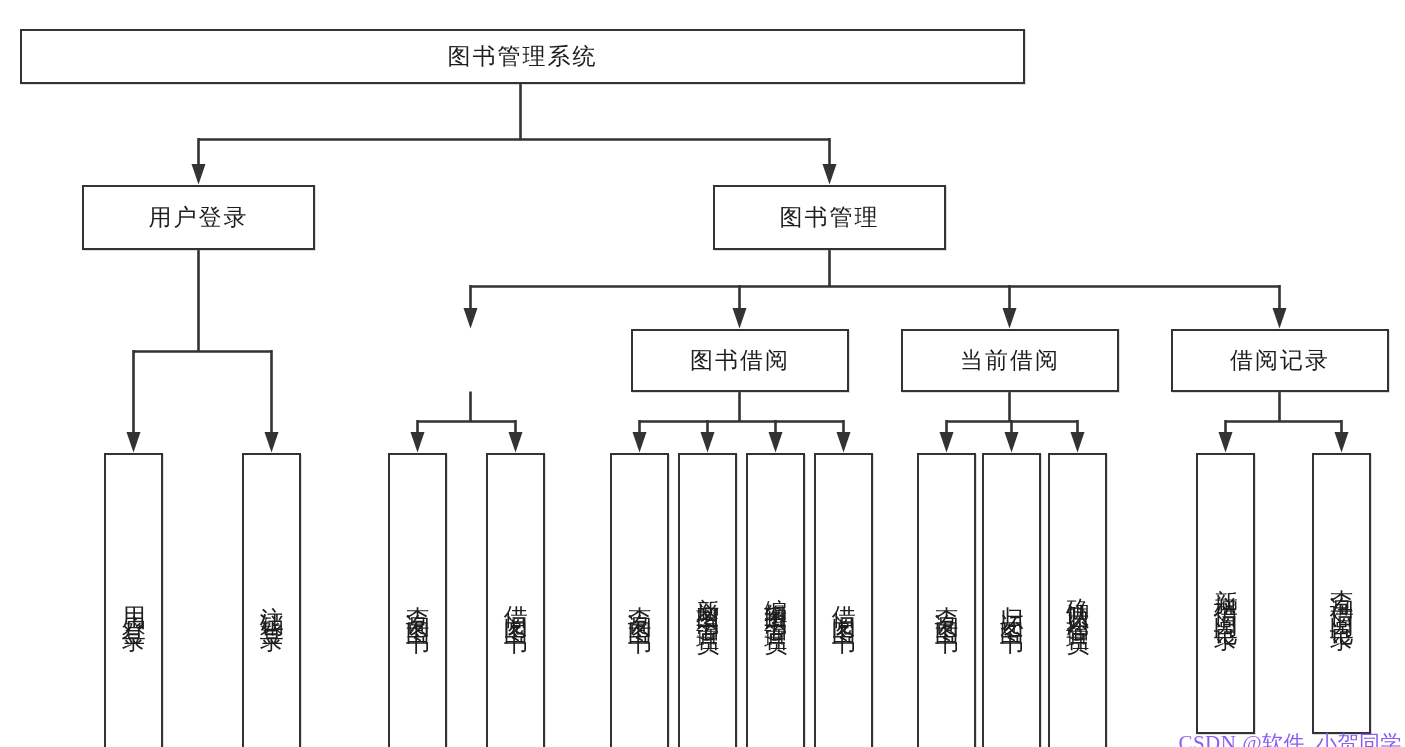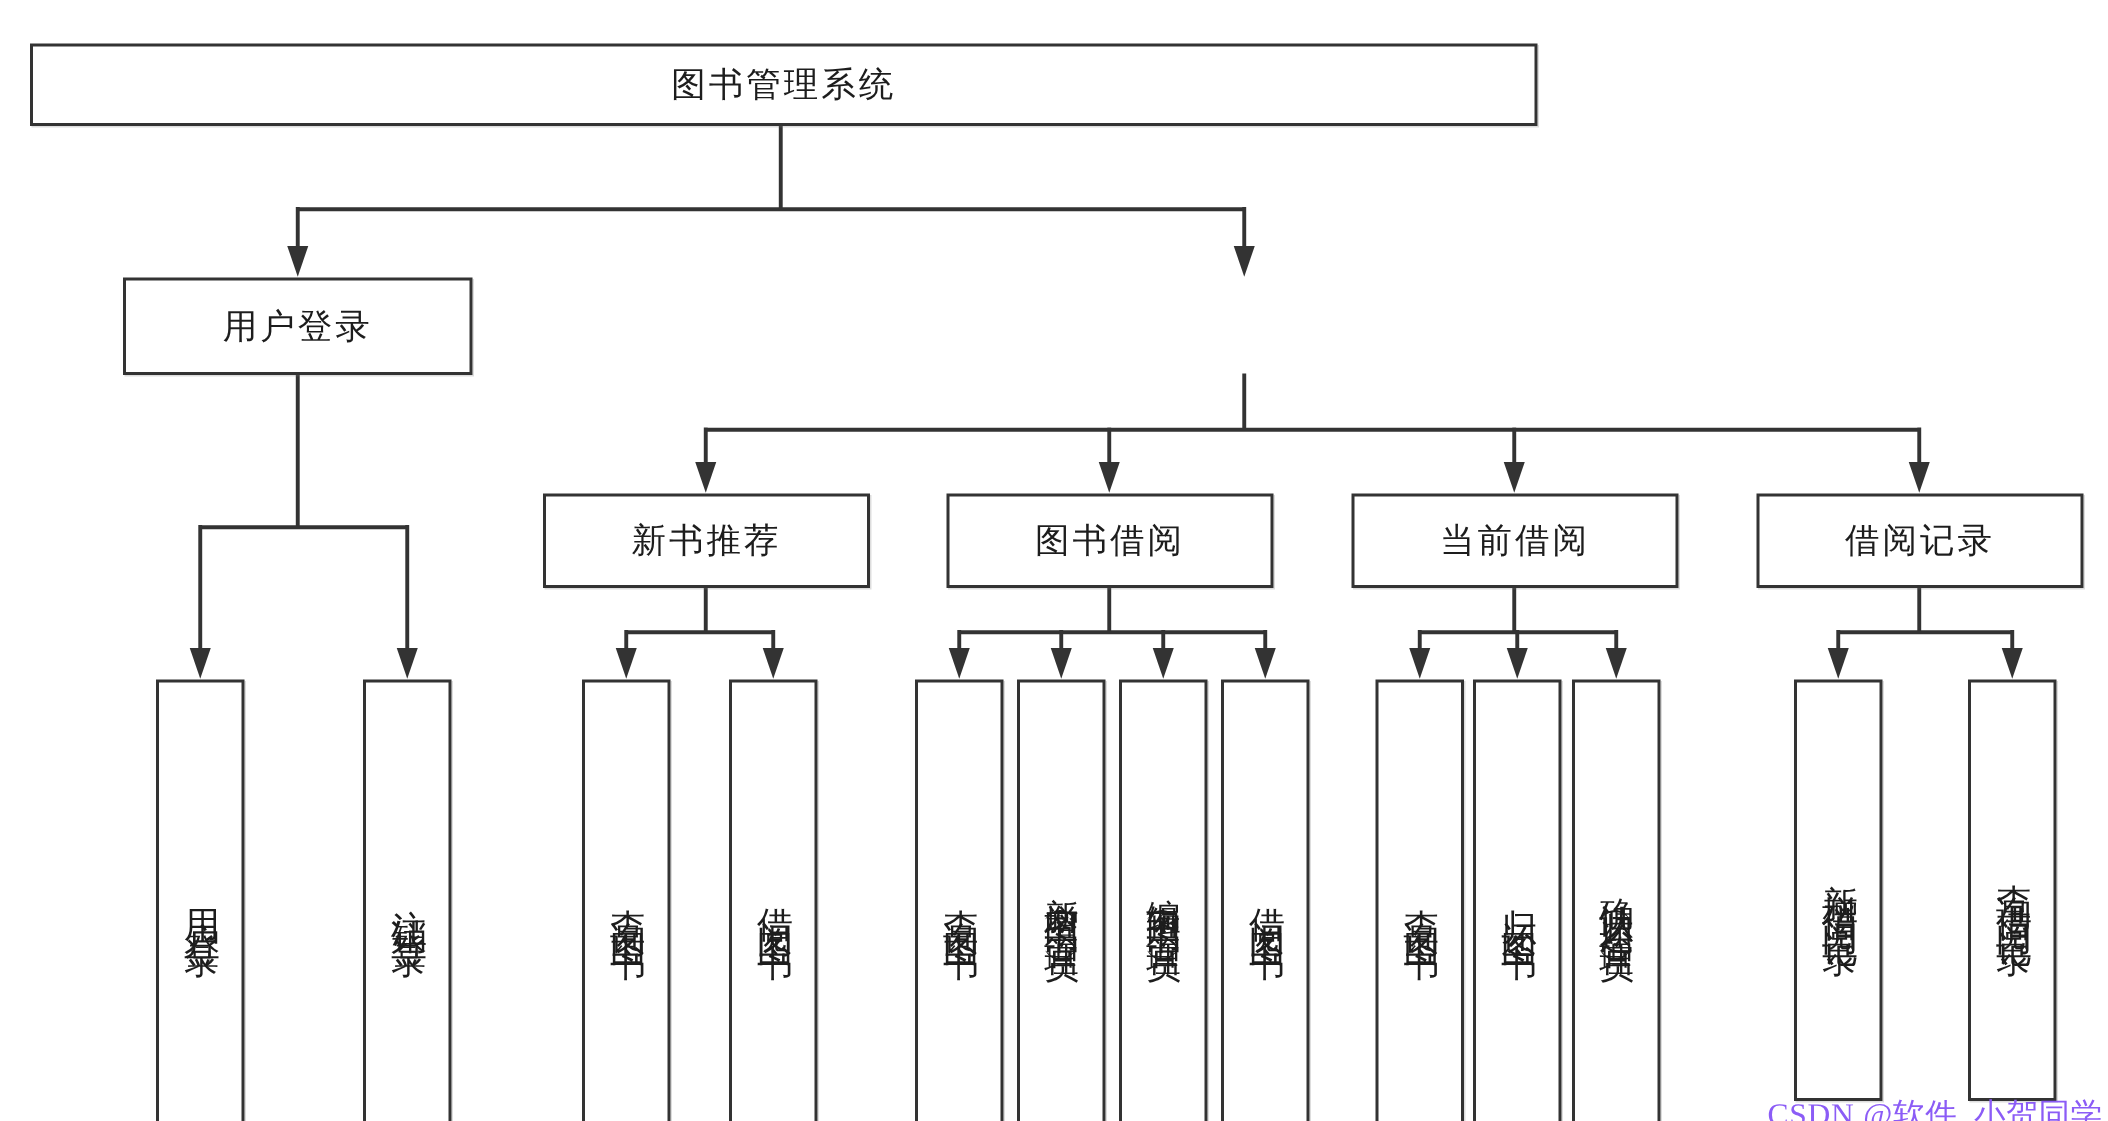--- a/index.html
+++ b/index.html
@@ -74,24 +74,24 @@
     </g>
   </svg>
 
   <div class="box" style="left:20px;top:13px;width:1005px;height:55px">
     <span class="hd">图书管理系统</span>
   </div>
 
   <div class="box" style="left:82px;top:169px;width:233px;height:65px">
     <span class="hd">用户登录</span>
   </div>
+  <div class="box" style="left:713px;top:169px;width:233px;height:65px">
+    <span class="hd">图书管理</span>
+  </div>
 
-  <div class="box" style="left:362px;top:313px;width:218px;height:63px">
-    <span class="hd">新书推荐</span>
-  </div>
   <div class="box" style="left:901px;top:313px;width:218px;height:63px">
     <span class="hd">当前借阅</span>
   </div>
   <div class="box" style="left:631px;top:313px;width:218px;height:63px">
     <span class="hd">图书借阅</span>
   </div>
   <div class="box" style="left:1171px;top:313px;width:218px;height:63px">
     <span class="hd">借阅记录</span>
   </div>
 

